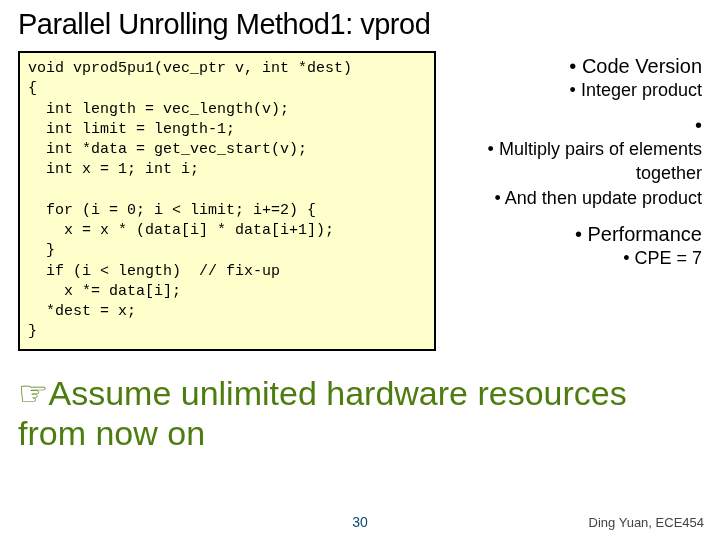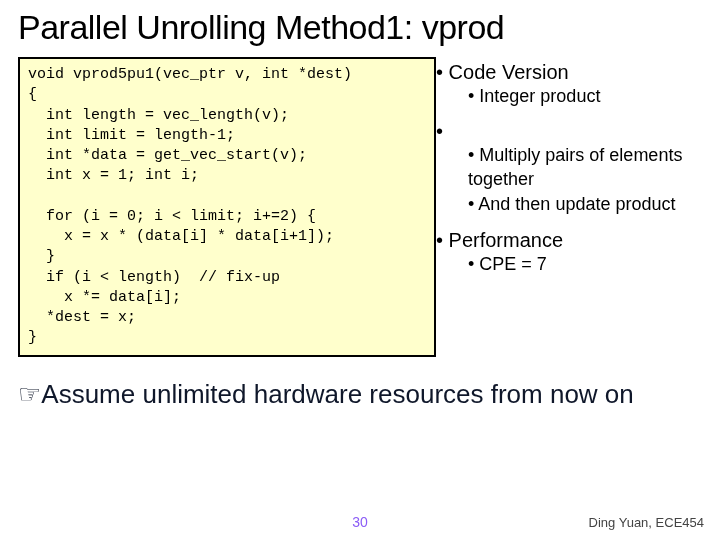--- a/index.html
+++ b/index.html
@@ -11,66 +11,68 @@
     position: relative;
     overflow: hidden;
   }
   .slide {
     width: 100%;
     height: 100%;
     padding: 8px 18px 0 18px;
     position: relative;
   }
   .title {
-    font-size: 34px;
+    font-size: 29px;
     font-weight: 400;
     color: #000;
     margin-bottom: 10px;
     letter-spacing: -0.5px;
   }
   .content {
     display: flex;
+    gap: 12px;
   }
   .codebox {
     border: 2px solid #000;
     background: #ffffcc;
     font-family: "Courier New", monospace;
     font-size: 15px;
     line-height: 1.35;
     padding: 6px 8px 6px 8px;
     white-space: pre;
     flex: 0 0 auto;
     width: 418px;
   }
   .bullets {
     flex: 1;
     font-size: 20px;
     line-height: 1.3;
     padding-top: 2px;
+    text-align: right;
   }
   .bullets ul { list-style: none; }
   .lvl1 > li { margin-bottom: 10px; }
   .lvl1 > li::before { content: "• "; }
   .lvl2 { margin-left: 20px; font-size: 18px; }
   .lvl2 > li::before { content: "• "; }
   .lvl2 > li { margin-bottom: 2px; margin-left: 12px; }
   .assume {
     margin-top: 22px;
-    font-size: 26px;
-    color: #0f172a;
+    font-size: 34px;
+    color: #4d7c0f;
     line-height: 1.2;
   }
   .hand { font-family: Arial, sans-serif; }
   .pagenum {
     position: absolute;
     bottom: 10px;
     left: 50%;
     transform: translateX(-50%);
     font-size: 14px;
-    color: #8b5cf6;
+    color: #0c4a6e;
   }
   .footer {
     position: absolute;
     bottom: 10px;
     right: 16px;
     font-size: 13px;
     color: #444;
     margin-left: 30px;
   }
 </style>

